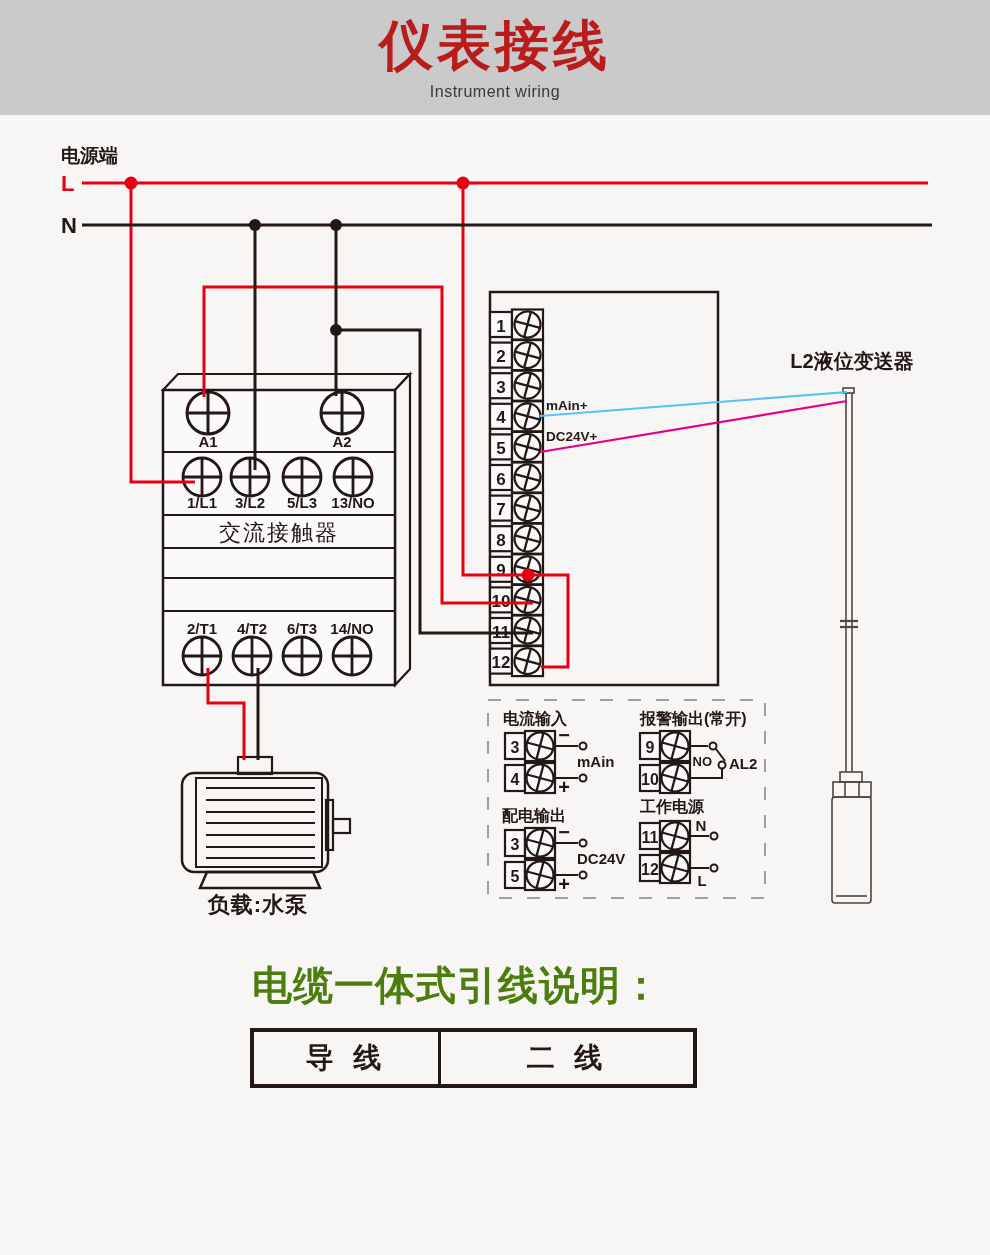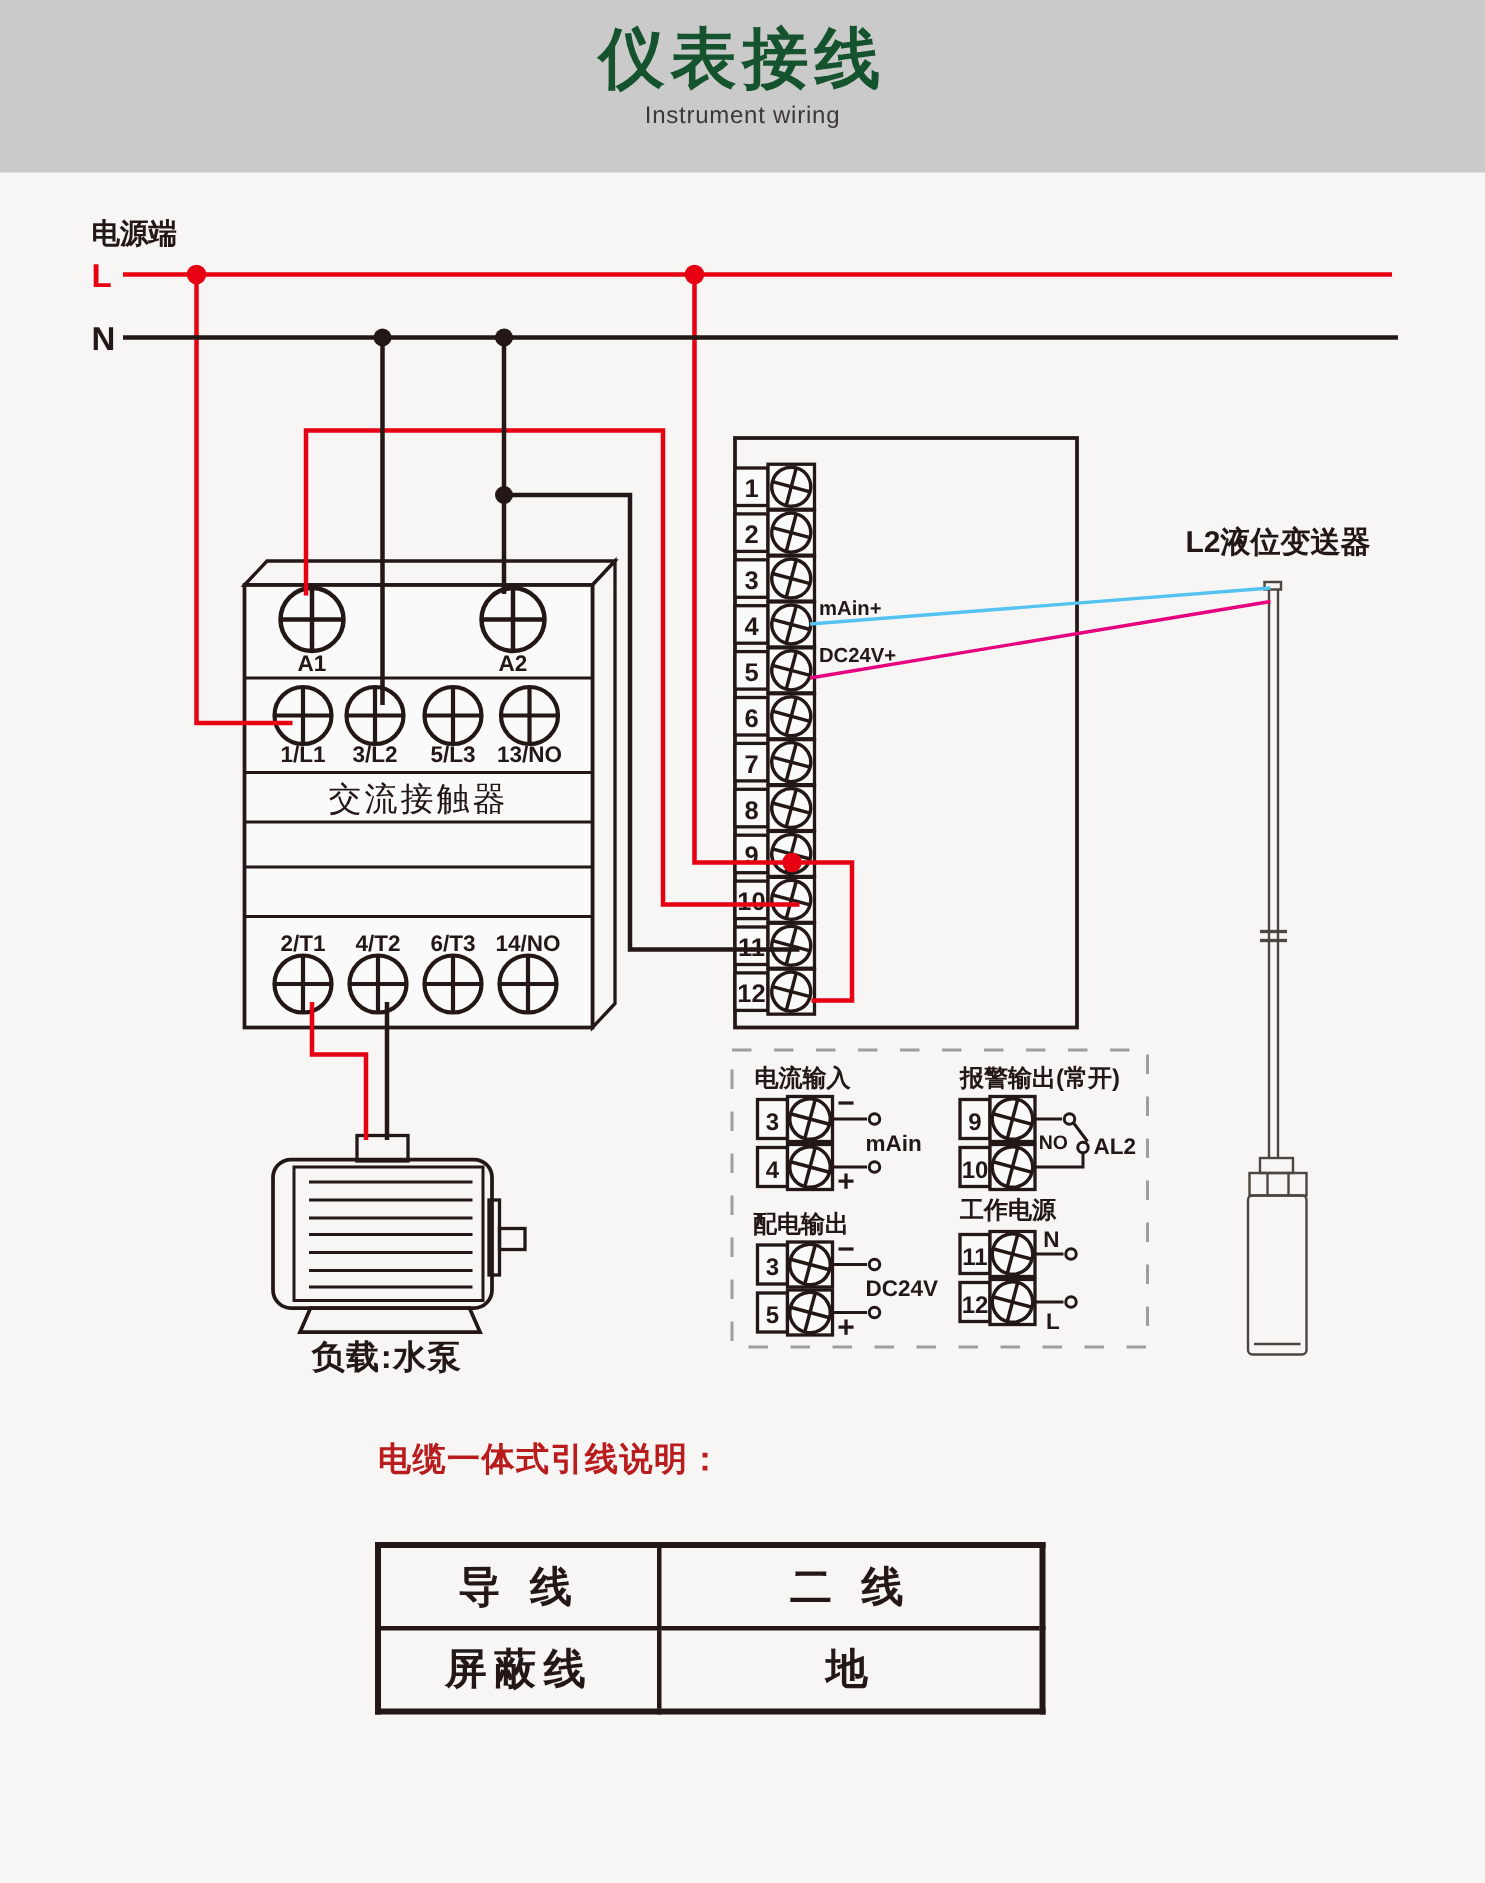--- a/index.html
+++ b/index.html
@@ -1,38 +1,38 @@
 <!DOCTYPE html>
 <html><head>
 <meta charset="utf-8">
 <style>
   html,body{margin:0;padding:0;background:#e8e8e8;}
   .page{position:relative;width:990px;height:1255px;background:#f7f6f5;overflow:hidden;
         font-family:"Liberation Sans",sans-serif;color:#231815;}
   .header{position:absolute;left:0;top:0;width:990px;height:115px;background:#cbcaca;text-align:center;}
-  .header h1{margin:10px 0 0 0;font-size:44px;letter-spacing:4px;font-weight:700;color:#14532d;}
+  .header h1{margin:10px 0 0 0;font-size:54px;letter-spacing:4px;font-weight:700;color:#b91c1c;}
   .header .sub{margin-top:0px;font-size:16px;color:#3b3836;letter-spacing:0.5px;}
   svg{position:absolute;left:0;top:115px;}
   svg text{font-family:"Liberation Sans",sans-serif;fill:#231815;}
   .t-power{font-size:19px;font-weight:600;}
   .t-L{font-size:22px;font-weight:700;fill:#e60012;}
   .t-N{font-size:22px;font-weight:700;}
   .t-terminal{font-size:15px;font-weight:600;text-anchor:middle;}
   .t-cname{font-size:22px;text-anchor:middle;letter-spacing:2px;}
   .t-io{font-size:13.5px;font-weight:700;}
   .t-gtitle{font-size:16px;font-weight:700;}
   .t-glabel{font-size:15px;font-weight:700;}
   .t-no{font-size:13px;font-weight:700;text-anchor:end;}
   .t-sign{font-size:20px;font-weight:700;text-anchor:middle;}
   .t-trans{font-size:20px;font-weight:600;text-anchor:middle;}
   .t-load{font-size:22px;font-weight:600;text-anchor:middle;letter-spacing:1px;}
   .tnum{font-size:17px;font-weight:700;text-anchor:middle;}
   .dnum{font-size:16px;font-weight:700;text-anchor:middle;}
   .cable-title{position:absolute;left:252px;top:958px;font-family:Liberation Serif, serif;
-               font-size:22px;font-weight:700;color:#b91c1c;letter-spacing:1px;}
+               font-size:40px;font-weight:700;color:#4d7c0f;letter-spacing:1px;}
   table.cable{position:absolute;left:250px;top:1028px;border-collapse:collapse;
               font-family:"DejaVu Serif","Liberation Serif",serif;}
   table.cable td{border:3px solid #231815;height:50px;text-align:center;vertical-align:middle;
                  font-size:28px;font-weight:600;color:#231815;letter-spacing:5px;}
   table.cable{border:4px solid #231815;}
   td.c1{width:182px;} td.c2{width:250px;}
 </style>
 </head>
 <body>
 
@@ -406,19 +406,15 @@
   </svg>
 
   <div class="cable-title">电缆一体式引线说明：</div>
 
   <table class="cable">
     <tbody>
       <tr>
         <td class="c1">导  线</td>
         <td class="c2">二  线</td>
       </tr>
-      <tr>
-        <td class="c1">屏蔽线</td>
-        <td class="c2">地</td>
-      </tr>
     </tbody>
   </table>
 </div>
 
 </body></html>

